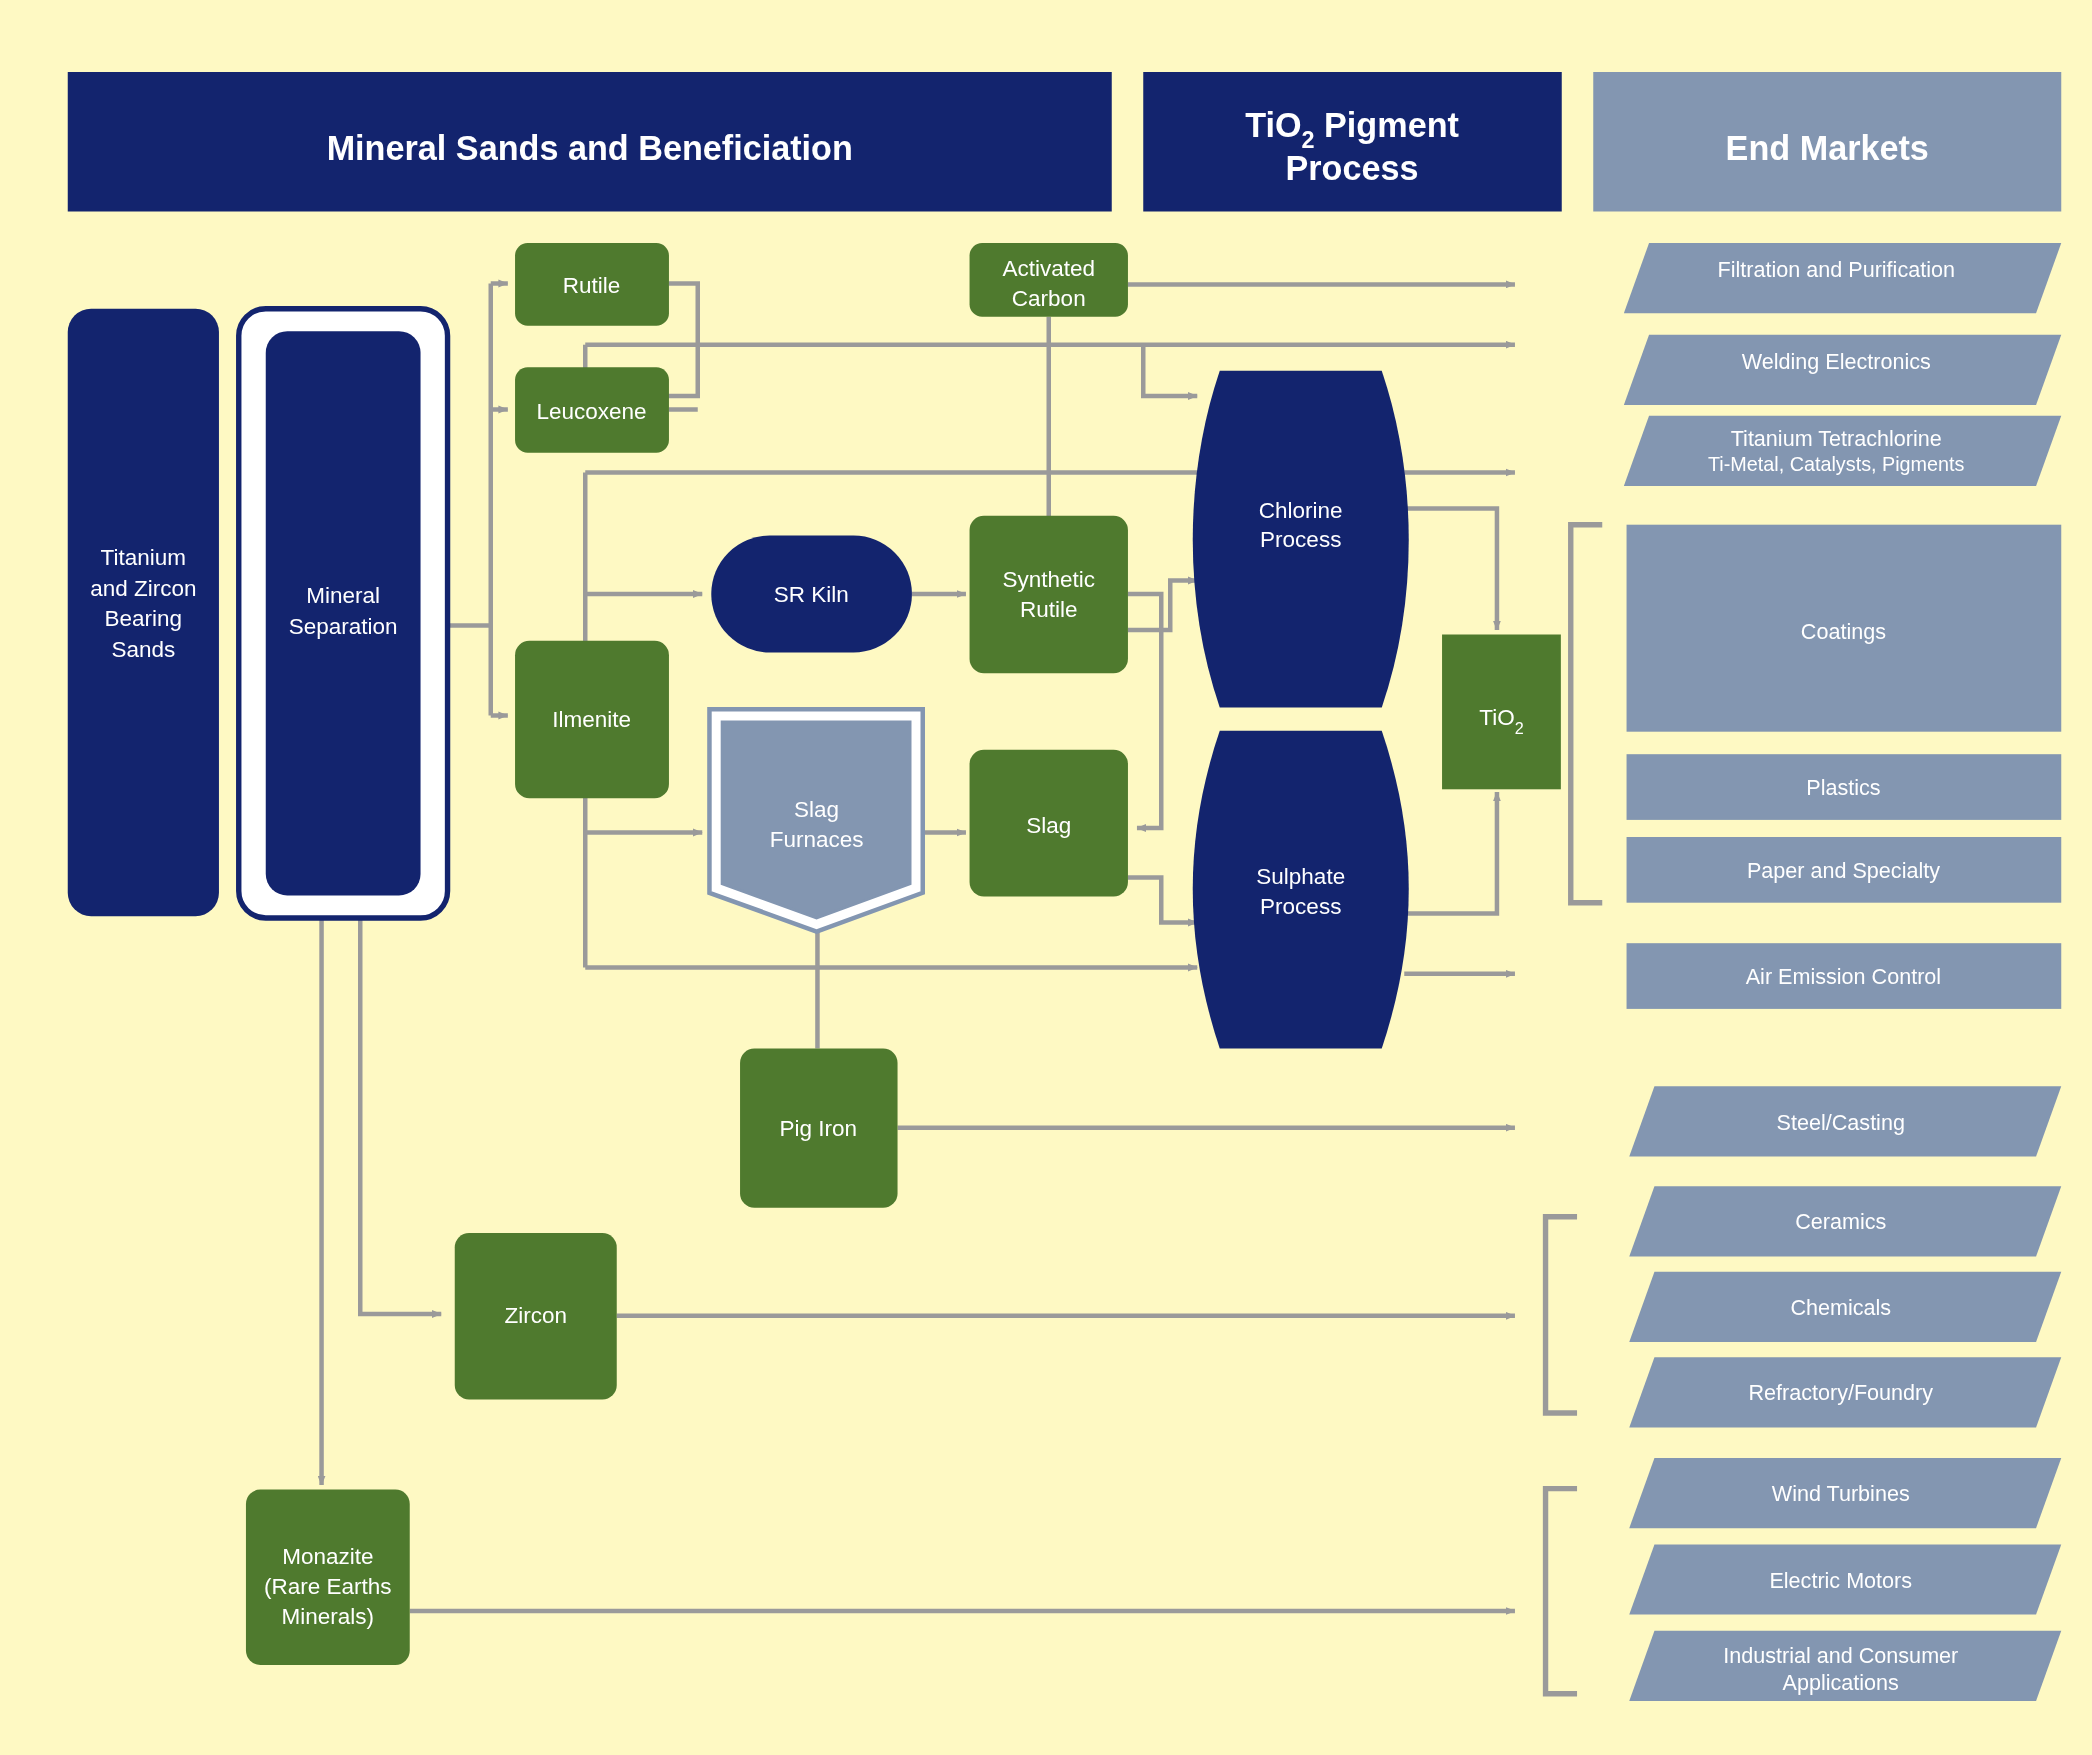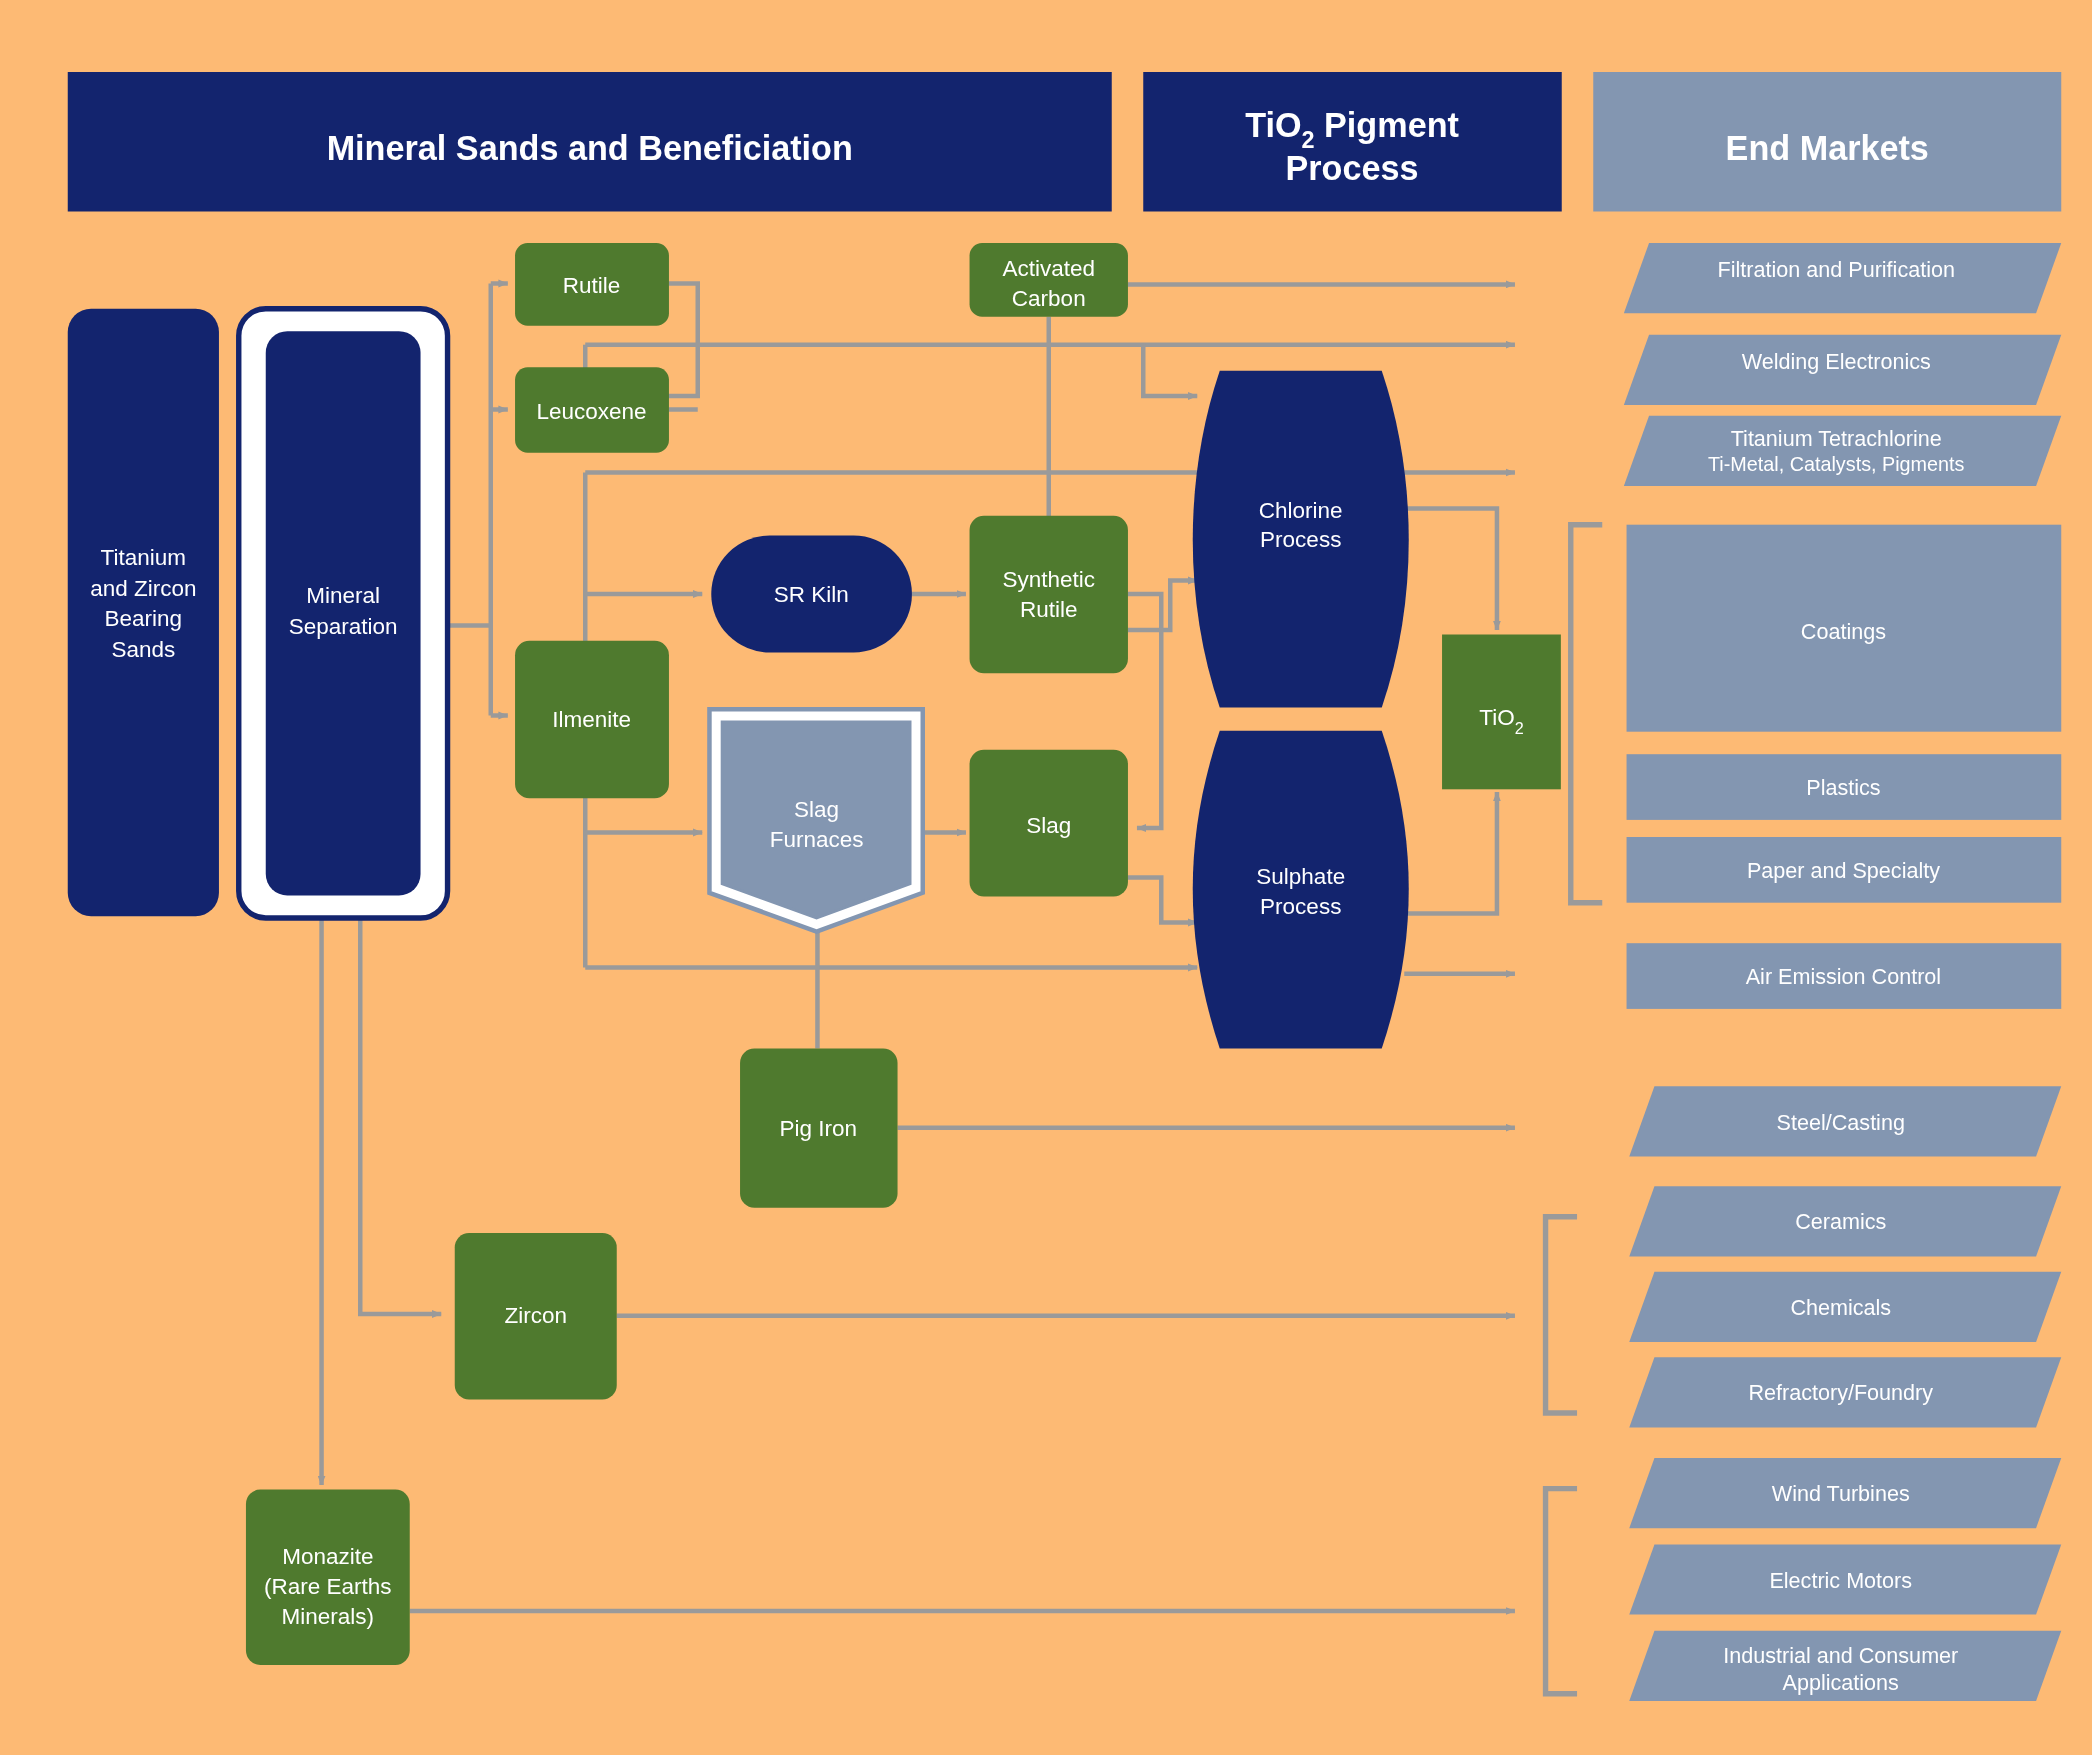--- a/index.html
+++ b/index.html
@@ -1,17 +1,17 @@
 <!DOCTYPE html>
 <html style="font-size:14.4px"><head>
 <meta charset="utf-8">
 <style>
   html,body{margin:0;padding:0;background:#ffffff;}
   body{font-family:"Liberation Sans", sans-serif;}
-  #stage{position:relative;width:2093px;height:1755px;background:#fdba74;overflow:hidden;}
+  #stage{position:relative;width:2093px;height:1755px;background:#fef9c3;overflow:hidden;}
   svg{position:absolute;top:0;left:0;width:2093px;height:1755px;}
   .band-title{fill:#ffffff;font-weight:bold;text-anchor:middle;}
   .node-label{fill:#ffffff;text-anchor:middle;}
   .sub{font-size:22px;}
 </style>
 </head>
 <body>
 
 <div id="stage">
 <svg viewBox="0 0 2325 1950" xmlns="http://www.w3.org/2000/svg">

